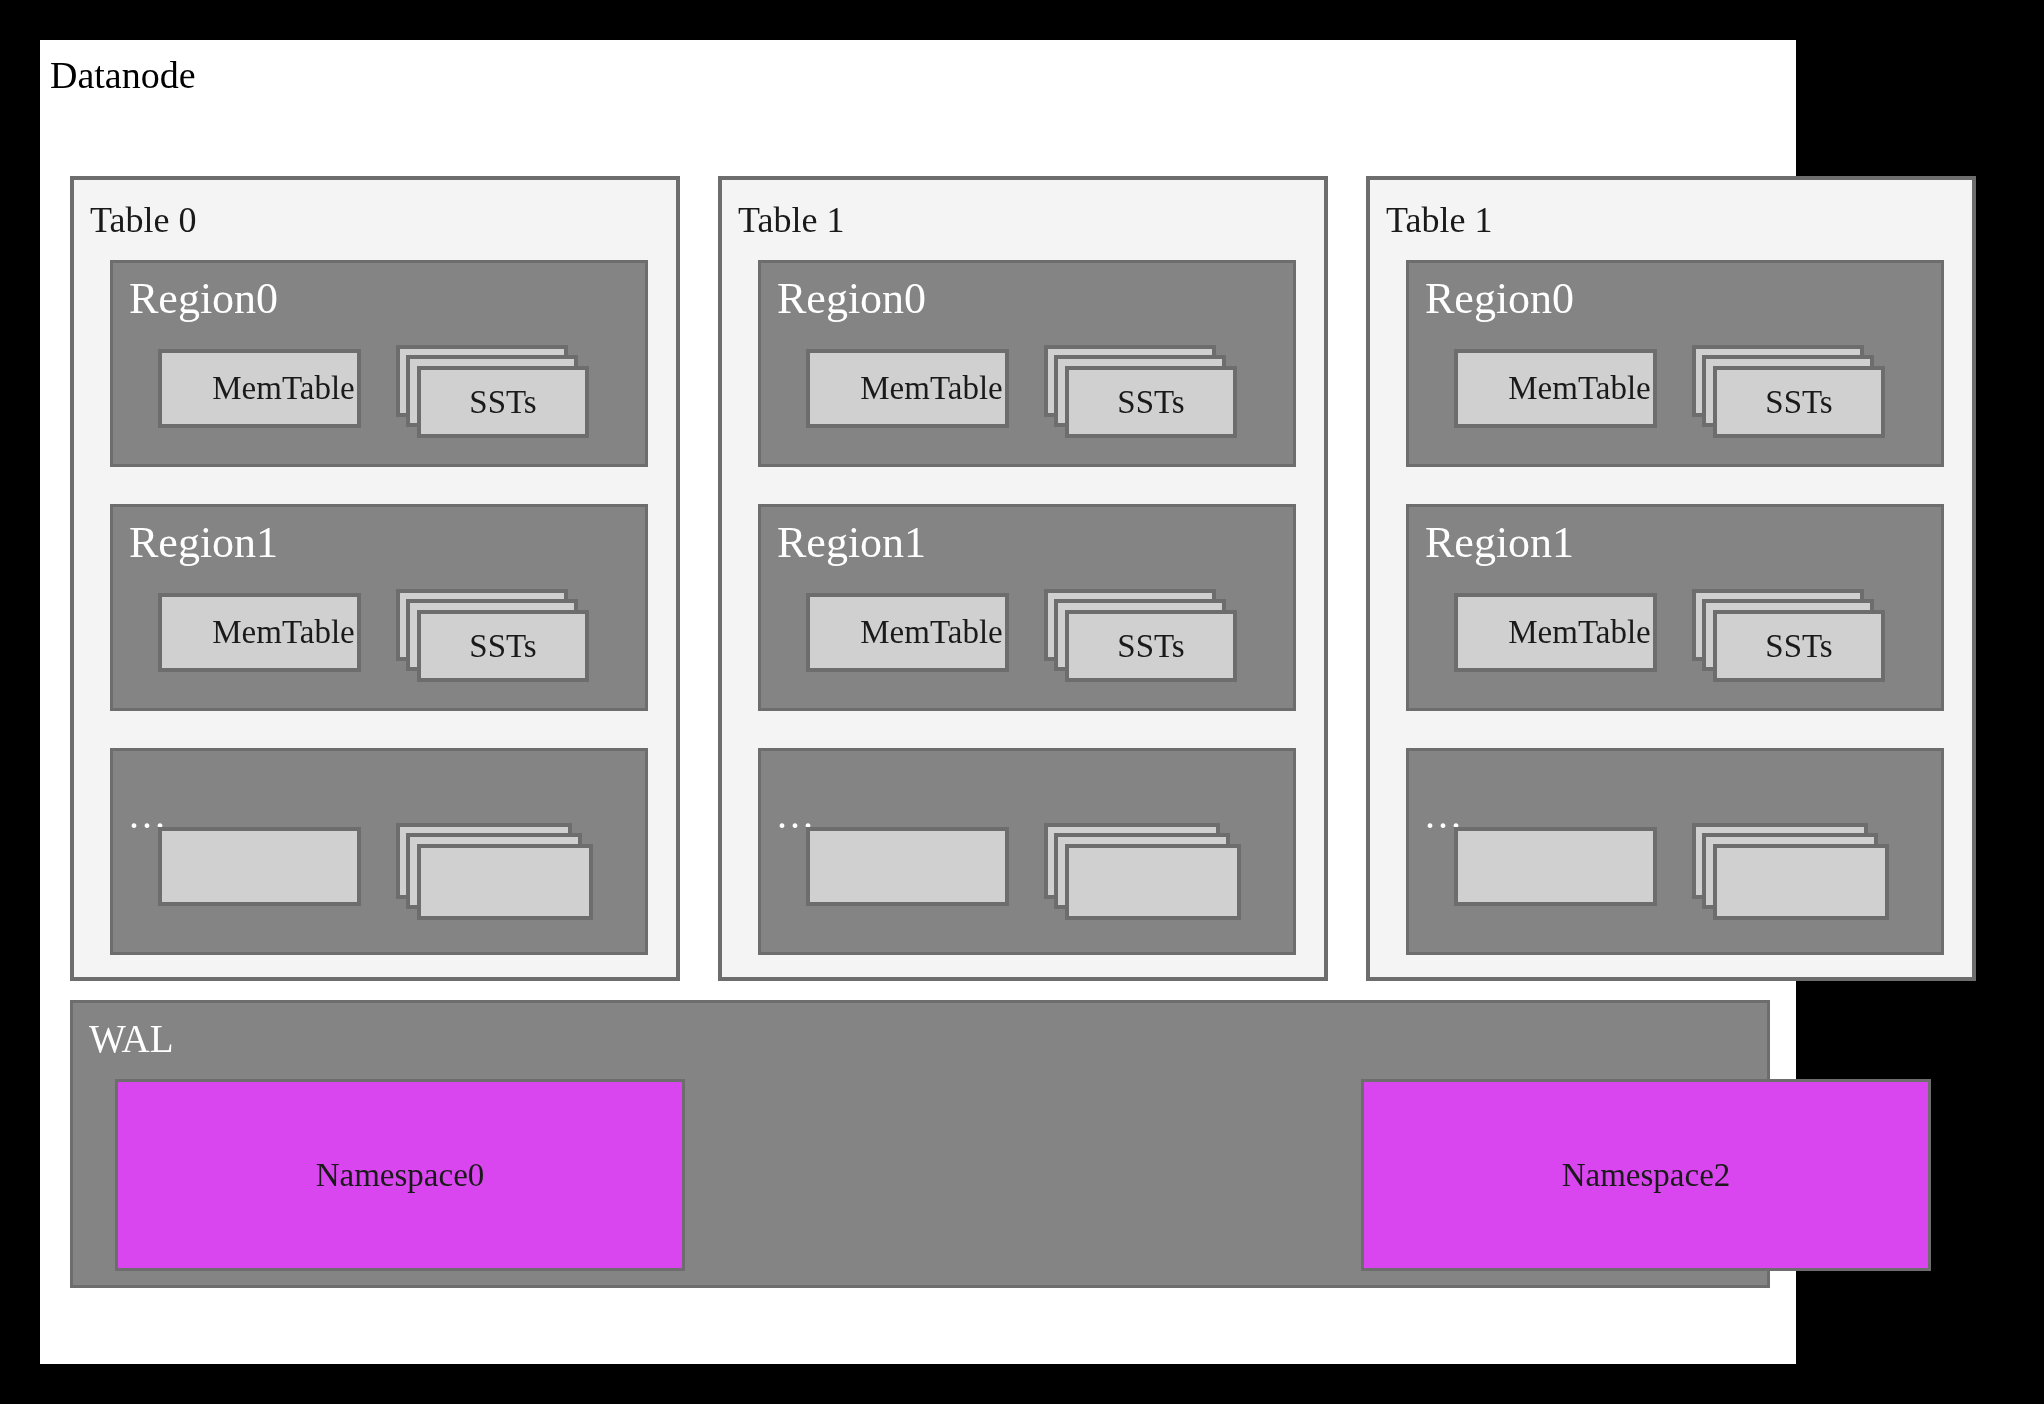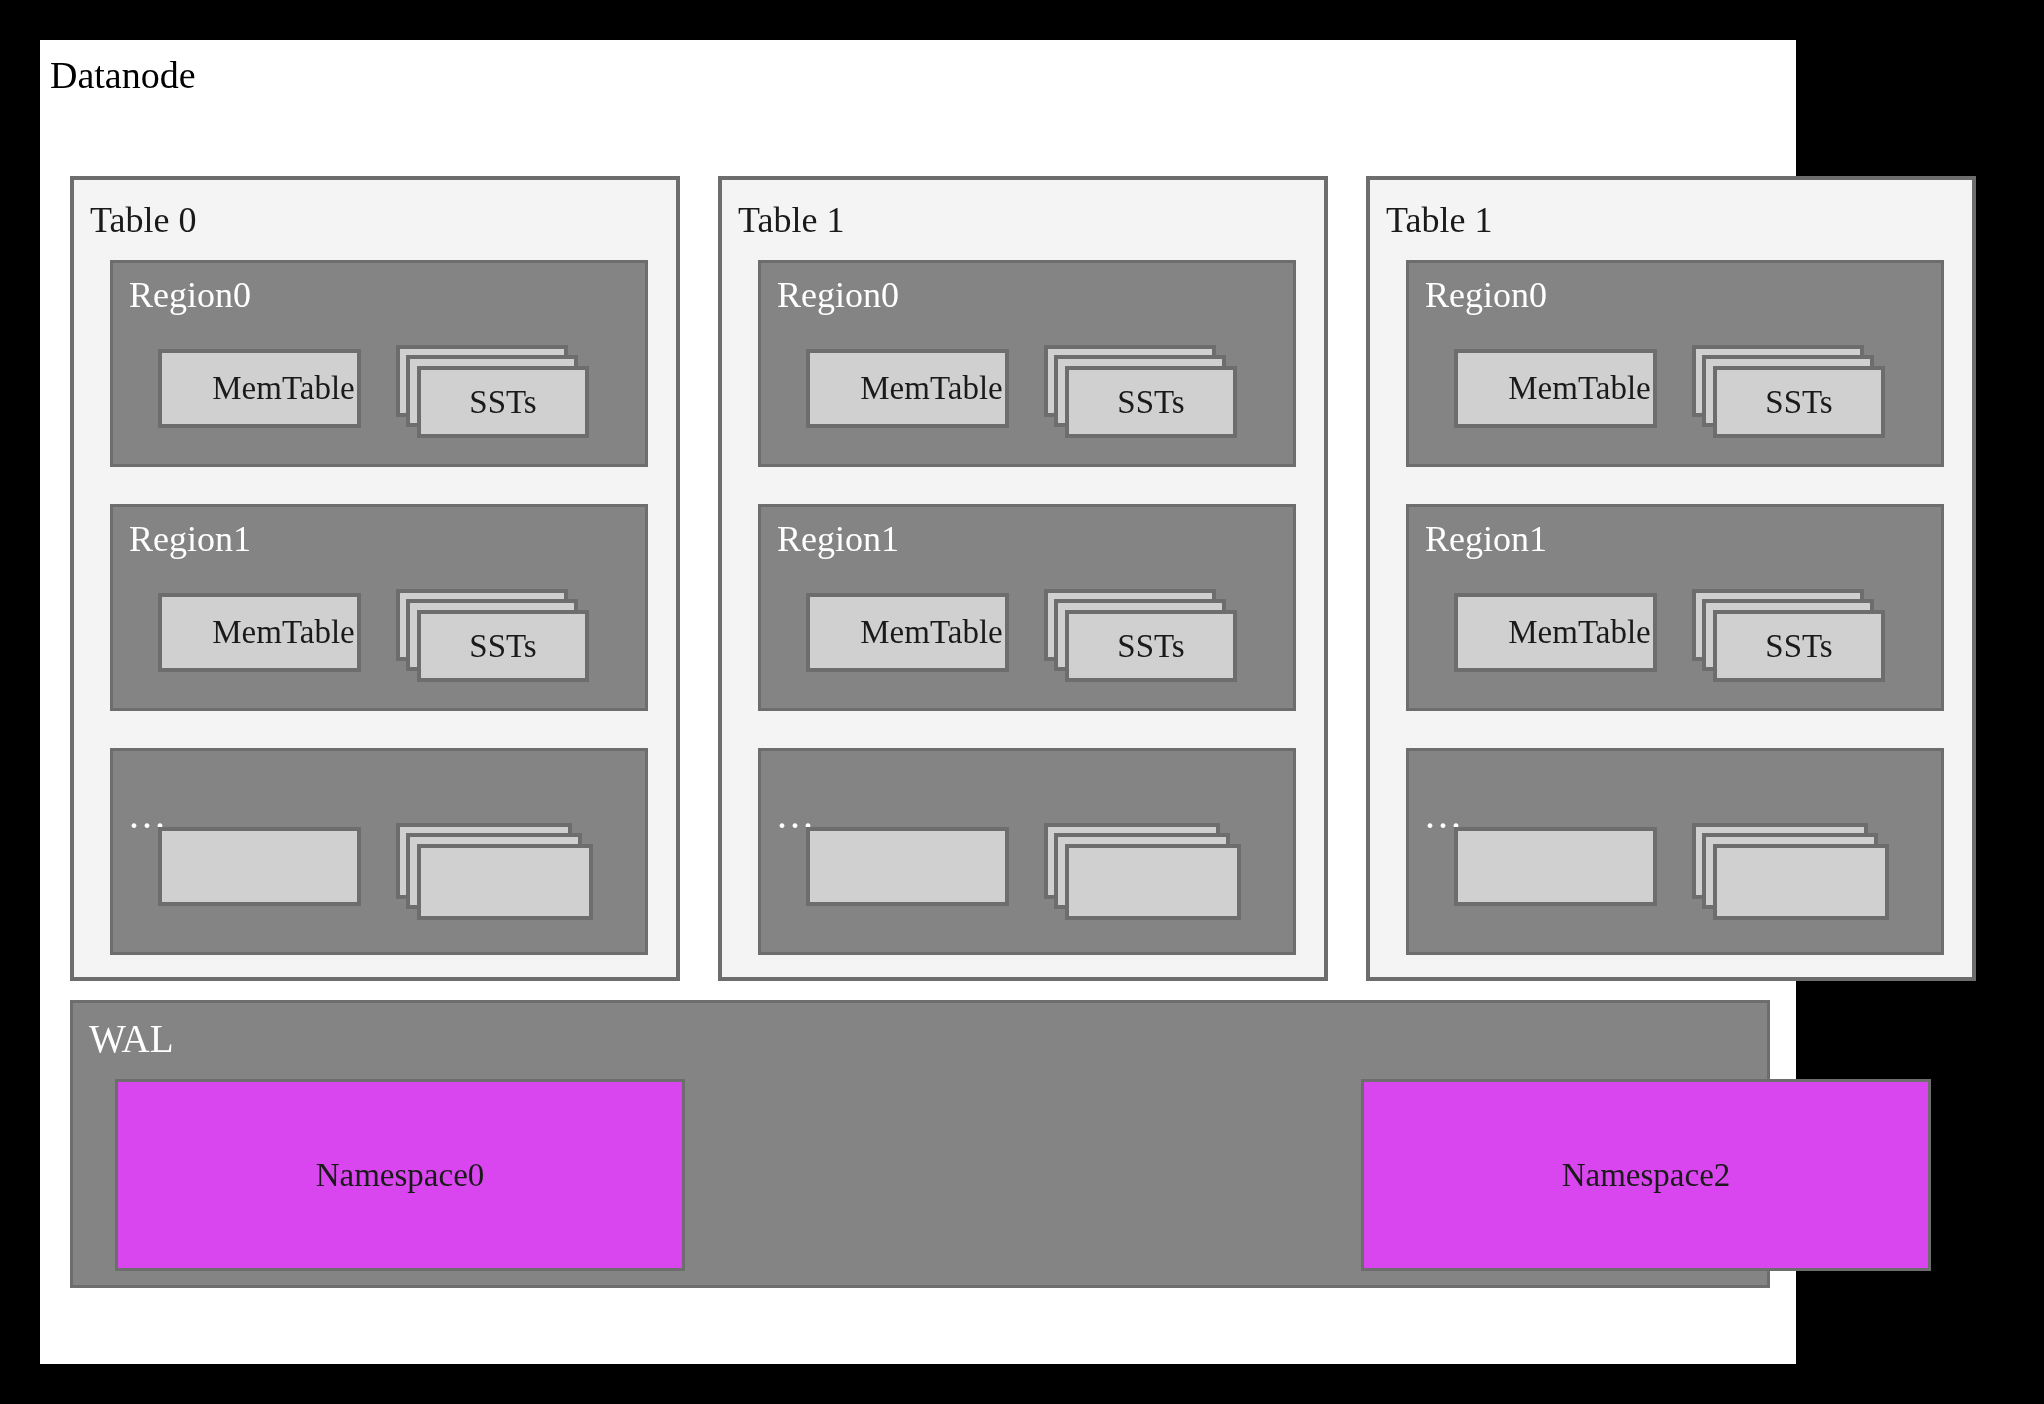--- a/index.html
+++ b/index.html
@@ -84,21 +84,21 @@
     box-sizing: border-box;
   }
   .region.r0 { top: 80px; }
   .region.r1 { top: 324px; }
   .region.r2 { top: 568px; }
 
   .region-label {
     position: absolute;
     left: 16px;
     top: 14px;
-    font-size: 36px;
+    font-size: 44px;
     color: #ffffff;
     line-height: 1;
     white-space: nowrap;
   }
   .region-label.ellipsis {
     top: 44px;
     font-size: 40px;
     letter-spacing: 3px;
   }
 

